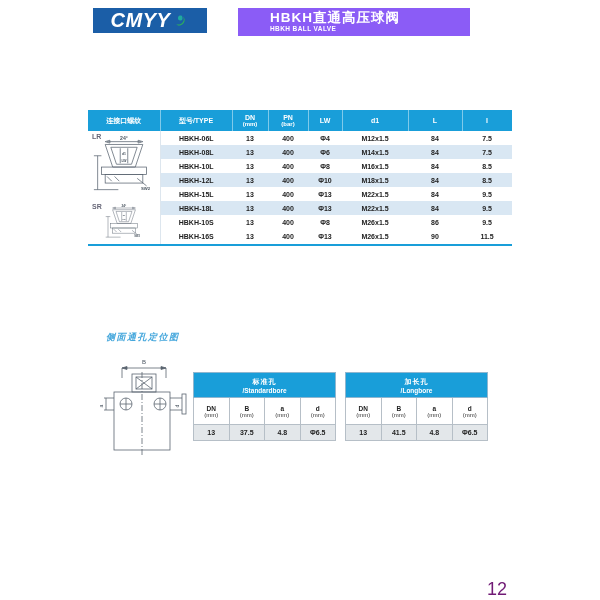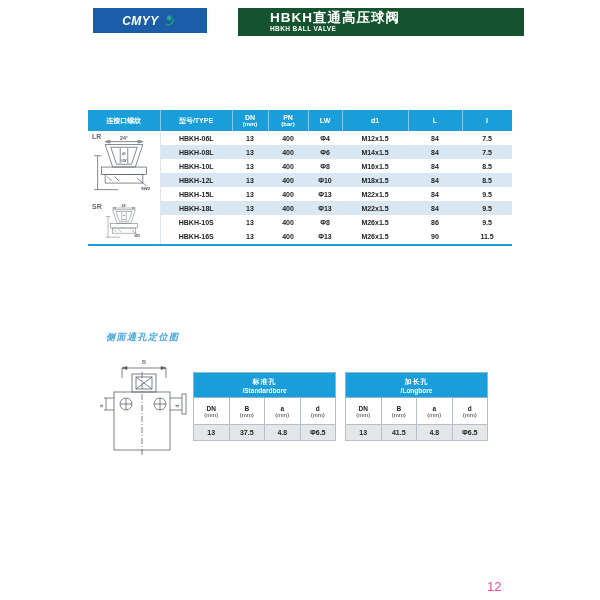--- a/index.html
+++ b/index.html
@@ -6,24 +6,24 @@
   body { background:#ffffff; }
   .page {
     position:relative; width:600px; height:600px; background:#ffffff;
     font-family:"Liberation Sans", sans-serif; overflow:hidden;
   }
   
   .logo {
     position:absolute; left:93px; top:8px; width:114px; height:25px;
     background:#1b5ea7; display:flex; align-items:center; justify-content:center; gap:3px;
   }
-  .logo-text { color:#fff; font-style:italic; font-weight:bold; font-size:12px; letter-spacing:.5px; }
+  .logo-text { color:#fff; font-style:italic; font-weight:bold; font-size:20px; letter-spacing:.5px; }
   .banner {
-    position:absolute; left:238px; top:8px; width:286px; height:28px;
-    background:#14532d; color:#fff; padding:2px 0 0 32px;
+    position:absolute; left:238px; top:8px; width:232px; height:28px;
+    background:#8b5cf6; color:#fff; padding:2px 0 0 32px;
   }
   .banner-title { font-size:13.5px; font-weight:bold; letter-spacing:1px; line-height:15px; }
   .banner-sub { font-size:6.5px; font-weight:bold; letter-spacing:.4px; line-height:8px; }
   
   .spec-wrap { position:absolute; left:88px; top:110px; width:424px; border-bottom:2px solid #199ed9; }
   table.spec { border-collapse:collapse; table-layout:fixed; width:424px; }
   table.spec th {
     background:#199ed9; color:#fff; font-size:7px; font-weight:bold;
     height:21px; vertical-align:middle; text-align:center;
     border-right:1px solid rgba(255,255,255,.45); padding:0;
@@ -59,21 +59,21 @@
   .bt-cn { font-size:7px; font-weight:bold; letter-spacing:1px; }
   .bt-en { font-size:6.5px; font-weight:bold; }
   .bore-table td {
     border:1px solid #b6bfc7; text-align:center; vertical-align:middle;
     font-size:6.5px; font-weight:bold; color:#222; padding:0;
   }
   .bore-table tr.cols td { height:27px; background:#fff; }
   .bore-table tr.cols .u { font-size:6px; font-weight:normal; color:#333; }
   .bore-table tr.vals td { height:16px; background:#e3e7ea; font-size:7px; }
   
-  .page-number { position:absolute; left:487px; top:579px; font-size:13px; color:#ec4899; }
+  .page-number { position:absolute; left:487px; top:579px; font-size:18px; color:#701a75; }
 </style>
 </head>
 <body>
 
 <div class="page">
 
   <div class="logo">
     <span class="logo-text">CMYY</span>
     <svg width="16" height="15" viewBox="0 0 16 15">
       <path d="M3,11 C5,12 8,12 10,9 C11.5,7 11,4 9,3 C10.5,3.5 12,5.5 11.5,8 C11,10.5 8,13 5,12.5 Z" fill="#2fb457" stroke="none"></path>

